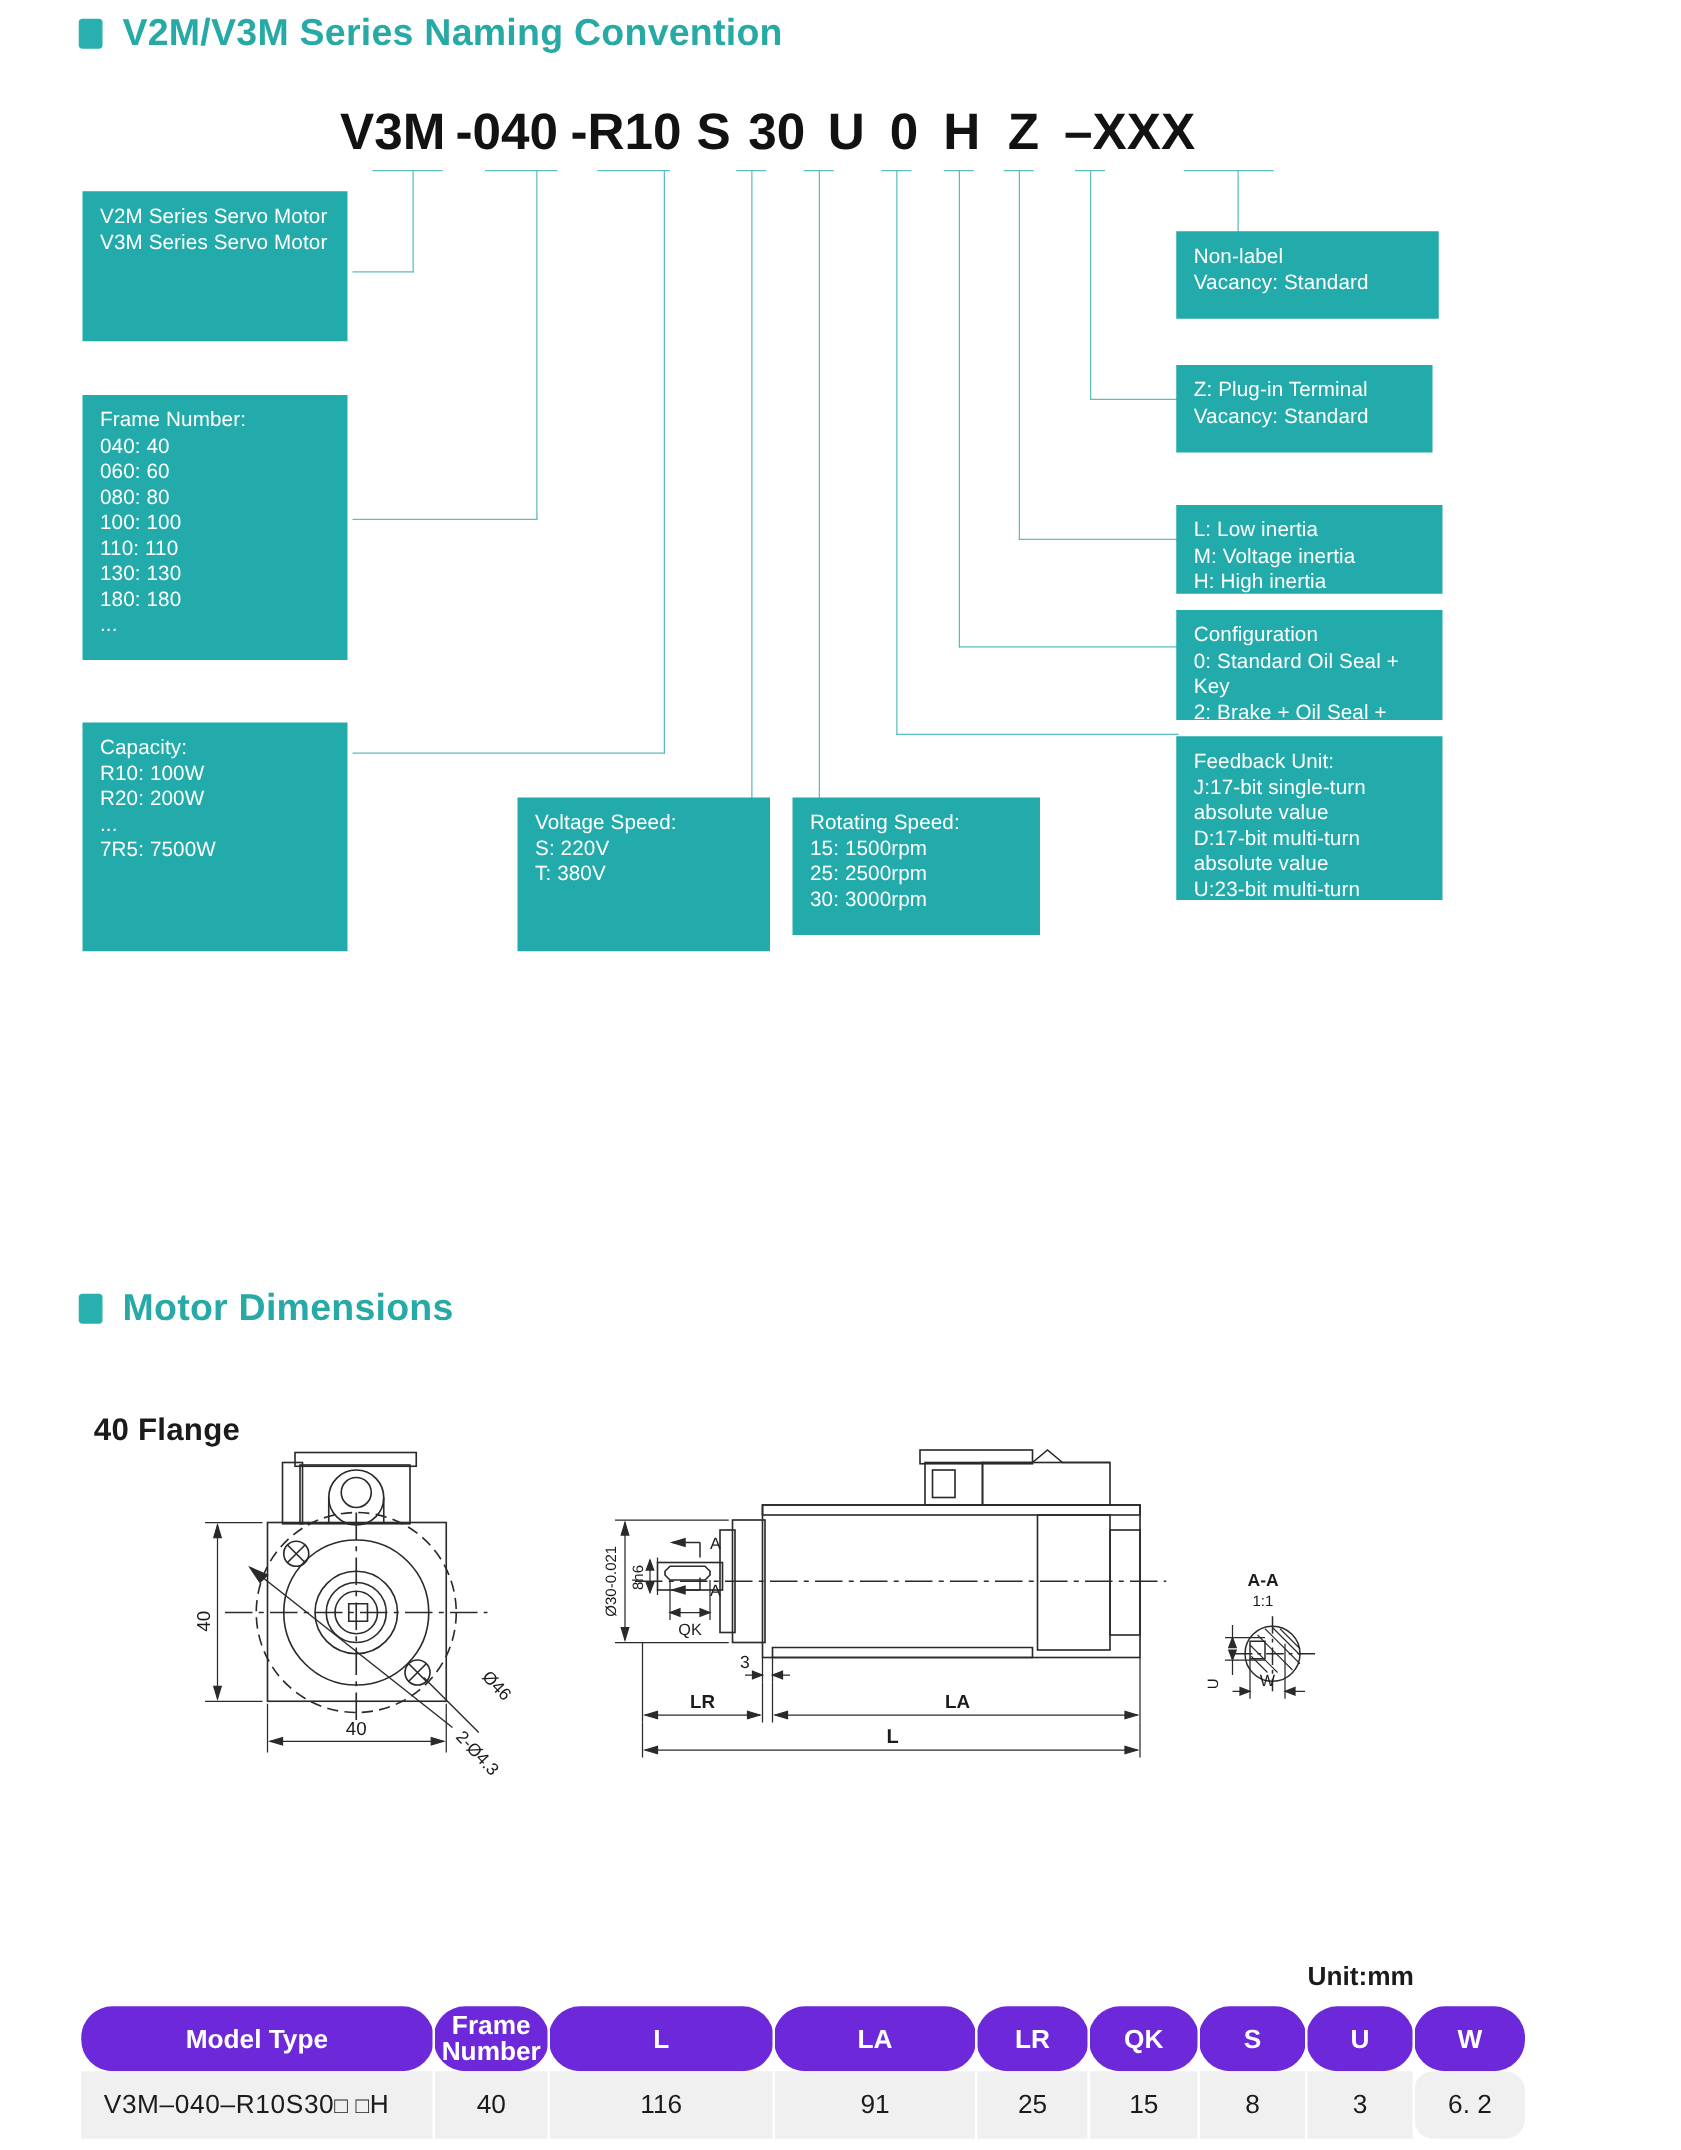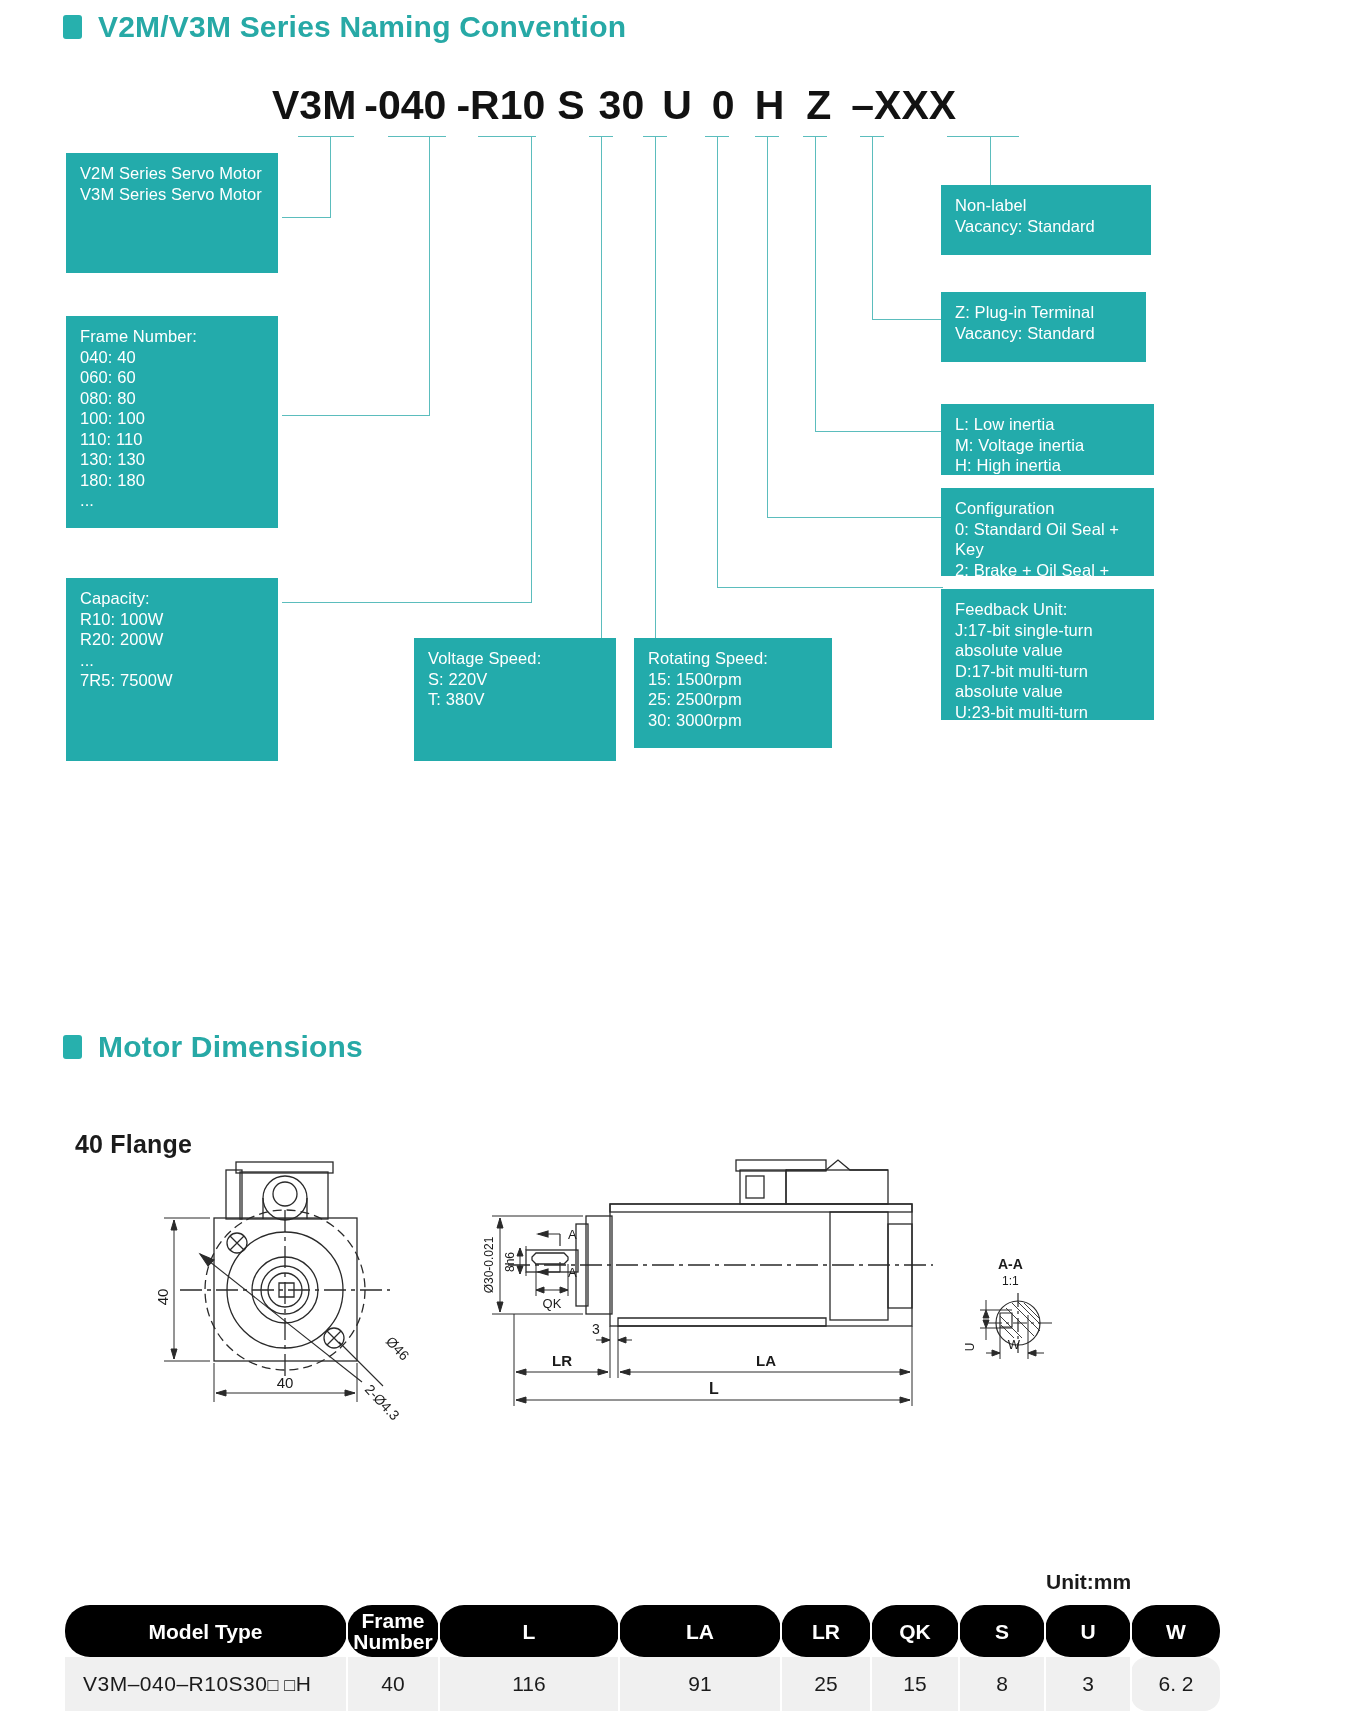--- a/index.html
+++ b/index.html
@@ -51,21 +51,21 @@
   
   .unit-label{font-size:21px;font-weight:bold;color:#1b1b1b;}
 
   
   table.dims{
     border-collapse:collapse;
     width:1155px;
     table-layout:fixed;
   }
   table.dims th{
-    background:#000000;color:#ffffff;
+    background:#6d28d9;color:#ffffff;
     font-size:21px;font-weight:bold;
     height:50px;
     border-right:2px solid #ffffff;
     text-align:center;vertical-align:middle;
     line-height:21px;
     border-radius:25px;
   }
   table.dims th:last-child{border-right:none;}
   table.dims td{
     background:#f0f0f0;color:#1b1b1b;

